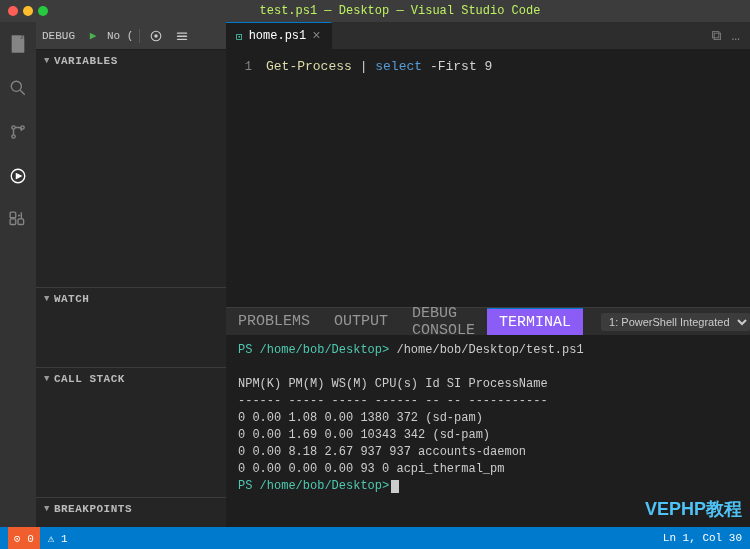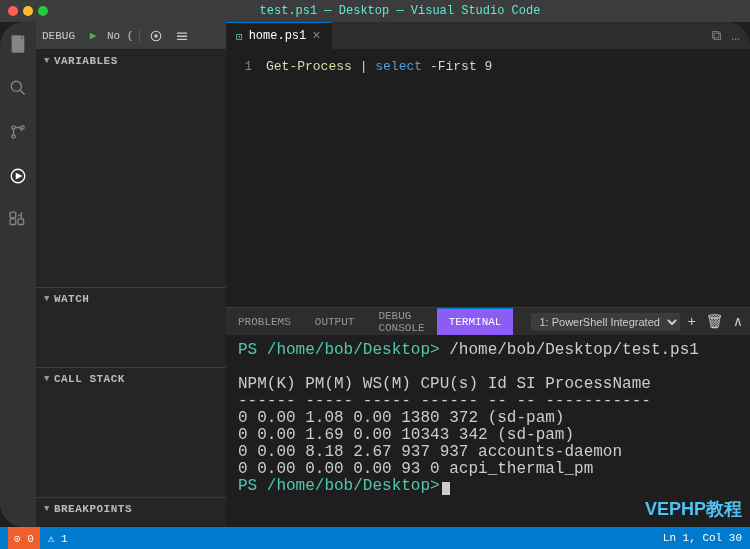--- a/index.html
+++ b/index.html
@@ -34,29 +34,28 @@
       height: 10px;
       border-radius: 50%;
     }
     .dot-red { background: #ff5f56; }
     .dot-yellow { background: #ffbd2e; }
     .dot-green { background: #27c93f; }
     .titlebar-title {
       flex: 1;
       text-align: center;
       font-size: 12px;
-      color: #5eead4;
+      color: #bef264;
     }
 
     
     .main-layout {
       display: flex;
       flex: 1;
       overflow: hidden;
-      border-radius: 24px;
     }
     .activity-bar {
       width: 36px;
       background: #333333;
       display: flex;
       flex-direction: column;
       align-items: center;
       padding-top: 4px;
       flex-shrink: 0;
     }
@@ -258,21 +257,21 @@
       background: #2d2d2d;
       display: flex;
       align-items: stretch;
       border-bottom: 1px solid #1e1e1e;
       flex-shrink: 0;
     }
     .panel-tab {
       display: flex;
       align-items: center;
       padding: 4px 12px;
-      font-size: 11px;
+      font-size: 15px;
       color: #969696;
       cursor: pointer;
       text-transform: uppercase;
     }
     .panel-tab.active {
       color: #ffffff;
       border-top: 1px solid #007acc;
       background: #8b5cf6;
     }
     .panel-tab-right {
@@ -296,21 +295,21 @@
       color: #cccccc;
       font-size: 14px;
       cursor: pointer;
       padding: 0 3px;
     }
 
     
     .terminal-content {
       flex: 1;
       padding: 6px 12px;
-      font-size: 16px;
+      font-size: 12px;
       line-height: 17px;
       color: #cccccc;
       overflow-y: auto;
       font-family: 'Consolas', 'Courier New', monospace;
     }
 
     
     .status-bar {
       height: 22px;
       background: #007acc;

